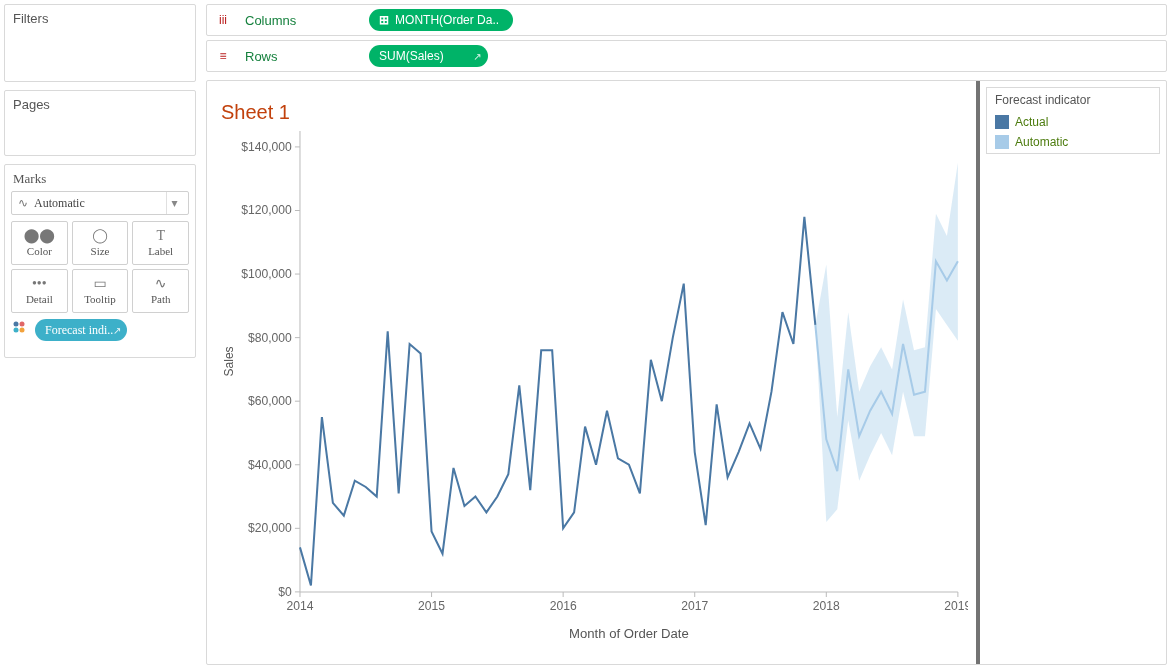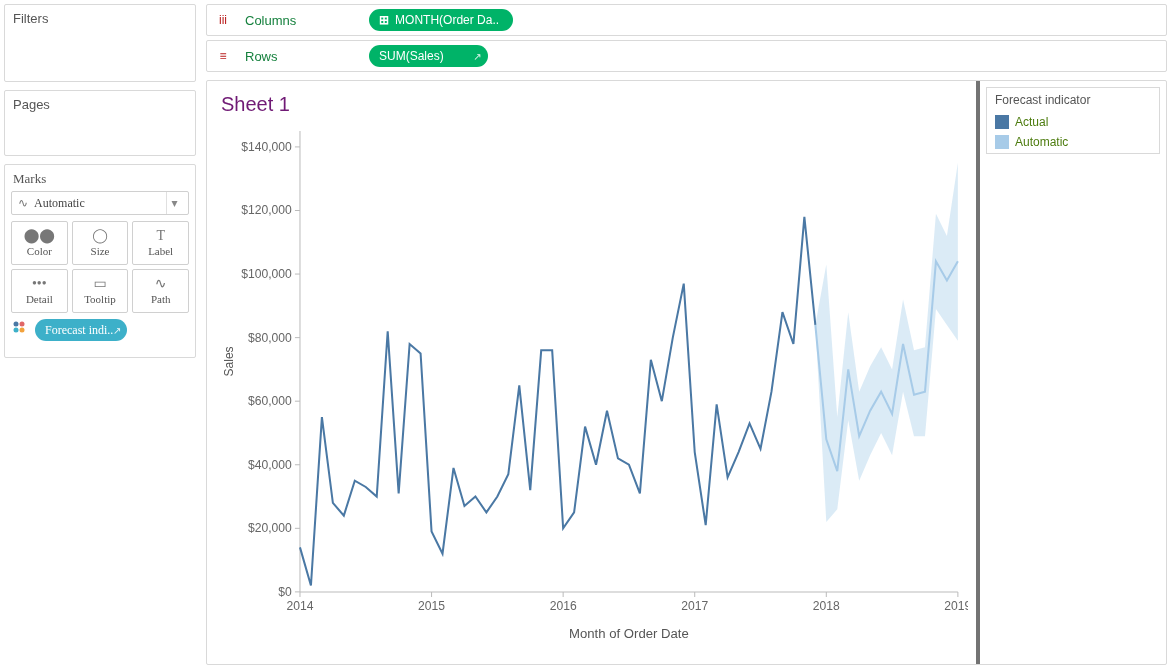--- a/index.html
+++ b/index.html
@@ -47,21 +47,21 @@
   .shelf { display:flex; align-items:center; border:1px solid #d9d9d9; border-radius:2px;
            height:32px; margin-bottom:4px; padding:0 8px; gap:14px; background:#fff; }
   .shelf .icon { color:#b91c1c; width:16px; text-align:center; }
   .shelf .shelf-label { color:#15803d; width:110px; font-size:13px; }
   .shelf .pill-slot { flex:0 0 auto; }
 
   
   .viz-wrap { position:absolute; left:206px; top:80px; right:6px; bottom:6px;
               border:1px solid #d9d9d9; border-radius:2px; background:#fff; display:flex; }
   .chart-area { flex:1 1 auto; position:relative; padding:8px 8px 8px 8px; }
-  .chart-title { font-size:20px; color:#701a75; font-weight:400; margin:4px 0 0 6px; }
+  .chart-title { font-size:20px; color:#c2410c; font-weight:400; margin:12px 0 0 6px; }
 
   
   .legend-col { flex:0 0 190px; border-left:4px solid #737373; }
   .legend-box { border:1px solid #d9d9d9; margin:6px; }
   .legend-title { font-size:12px; color:#555; padding:5px 8px; border-bottom:1px solid #fff; }
   .legend-item { display:flex; align-items:center; gap:6px; padding:2px 8px 4px 8px; font-size:12px; color:#4d7c0f;}
   .legend-swatch { width:14px; height:14px; }
   .sw-actual { background:#4a78a4; }
   .sw-estimate { background:#a7cbe8; }
 

